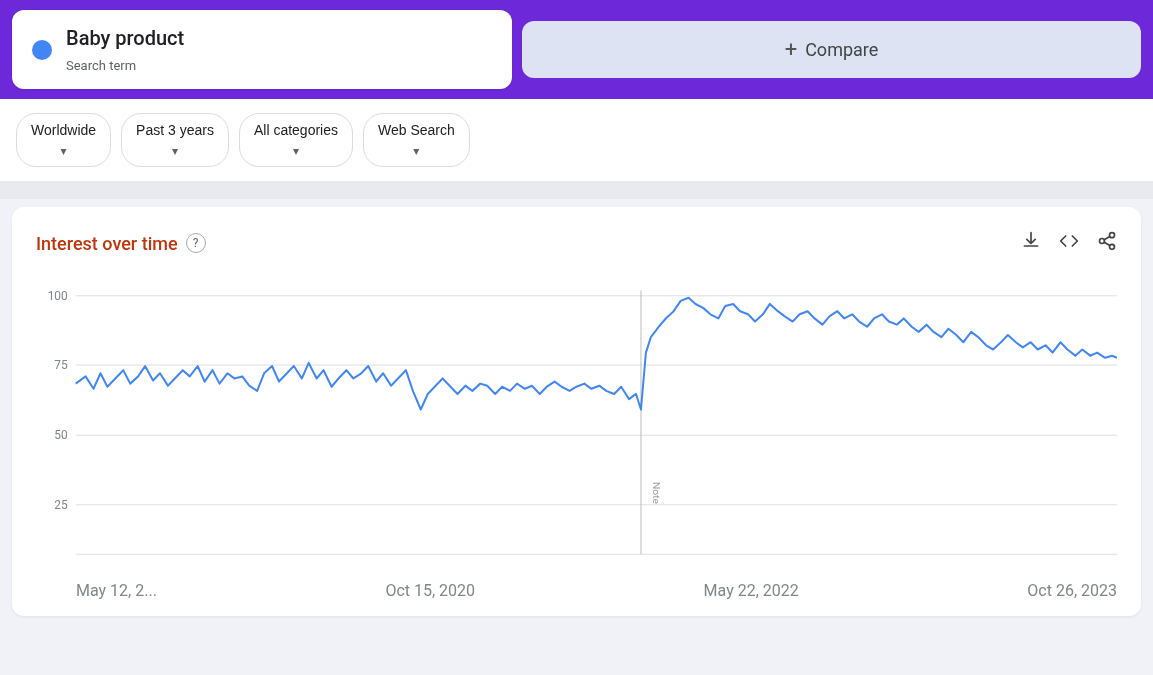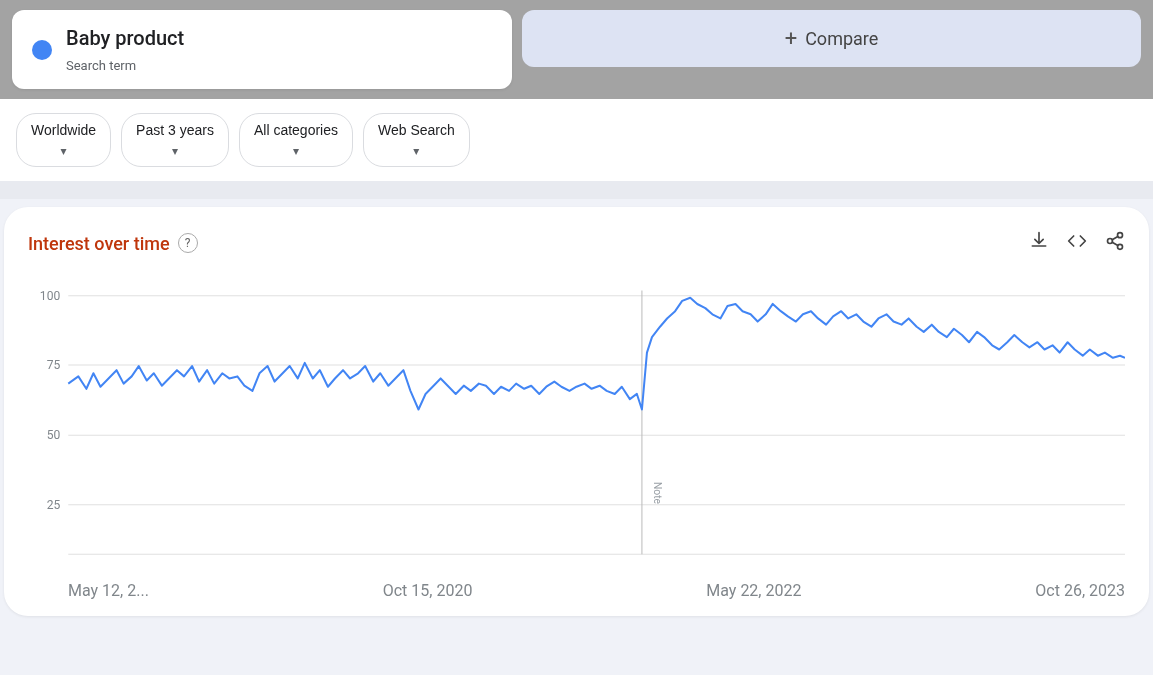--- a/index.html
+++ b/index.html
@@ -6,24 +6,24 @@
     body {
       font-family: 'Google Sans', Roboto, Arial, sans-serif;
       background: #f0f2f8;
       min-height: 675px;
       width: 1153px;
       overflow: hidden;
     }
 
     .top-section {
       display: flex;
-      background: #a3a3a3;
+      background: #6d28d9;
       padding: 10px 12px 10px 12px;
       gap: 10px;
-      align-items: flex-start;
+      align-items: center;
     }
 
     .search-term-card {
       background: #fff;
       border-radius: 12px;
       padding: 16px 20px;
       display: flex;
       align-items: center;
       gap: 14px;
       flex: 0 0 500px;
@@ -99,22 +99,22 @@
       color: #5f6368;
     }
 
     .spacer-bar {
       background: #e8eaf0;
       height: 18px;
     }
 
     .chart-section {
       background: #fff;
-      margin: 8px 4px;
-      border-radius: 24px;
+      margin: 8px 12px;
+      border-radius: 12px;
       padding: 24px 24px 16px 24px;
       box-shadow: 0 1px 3px rgba(0,0,0,0.07);
     }
 
     .chart-header {
       display: flex;
       align-items: center;
       justify-content: space-between;
       margin-bottom: 20px;
     }

